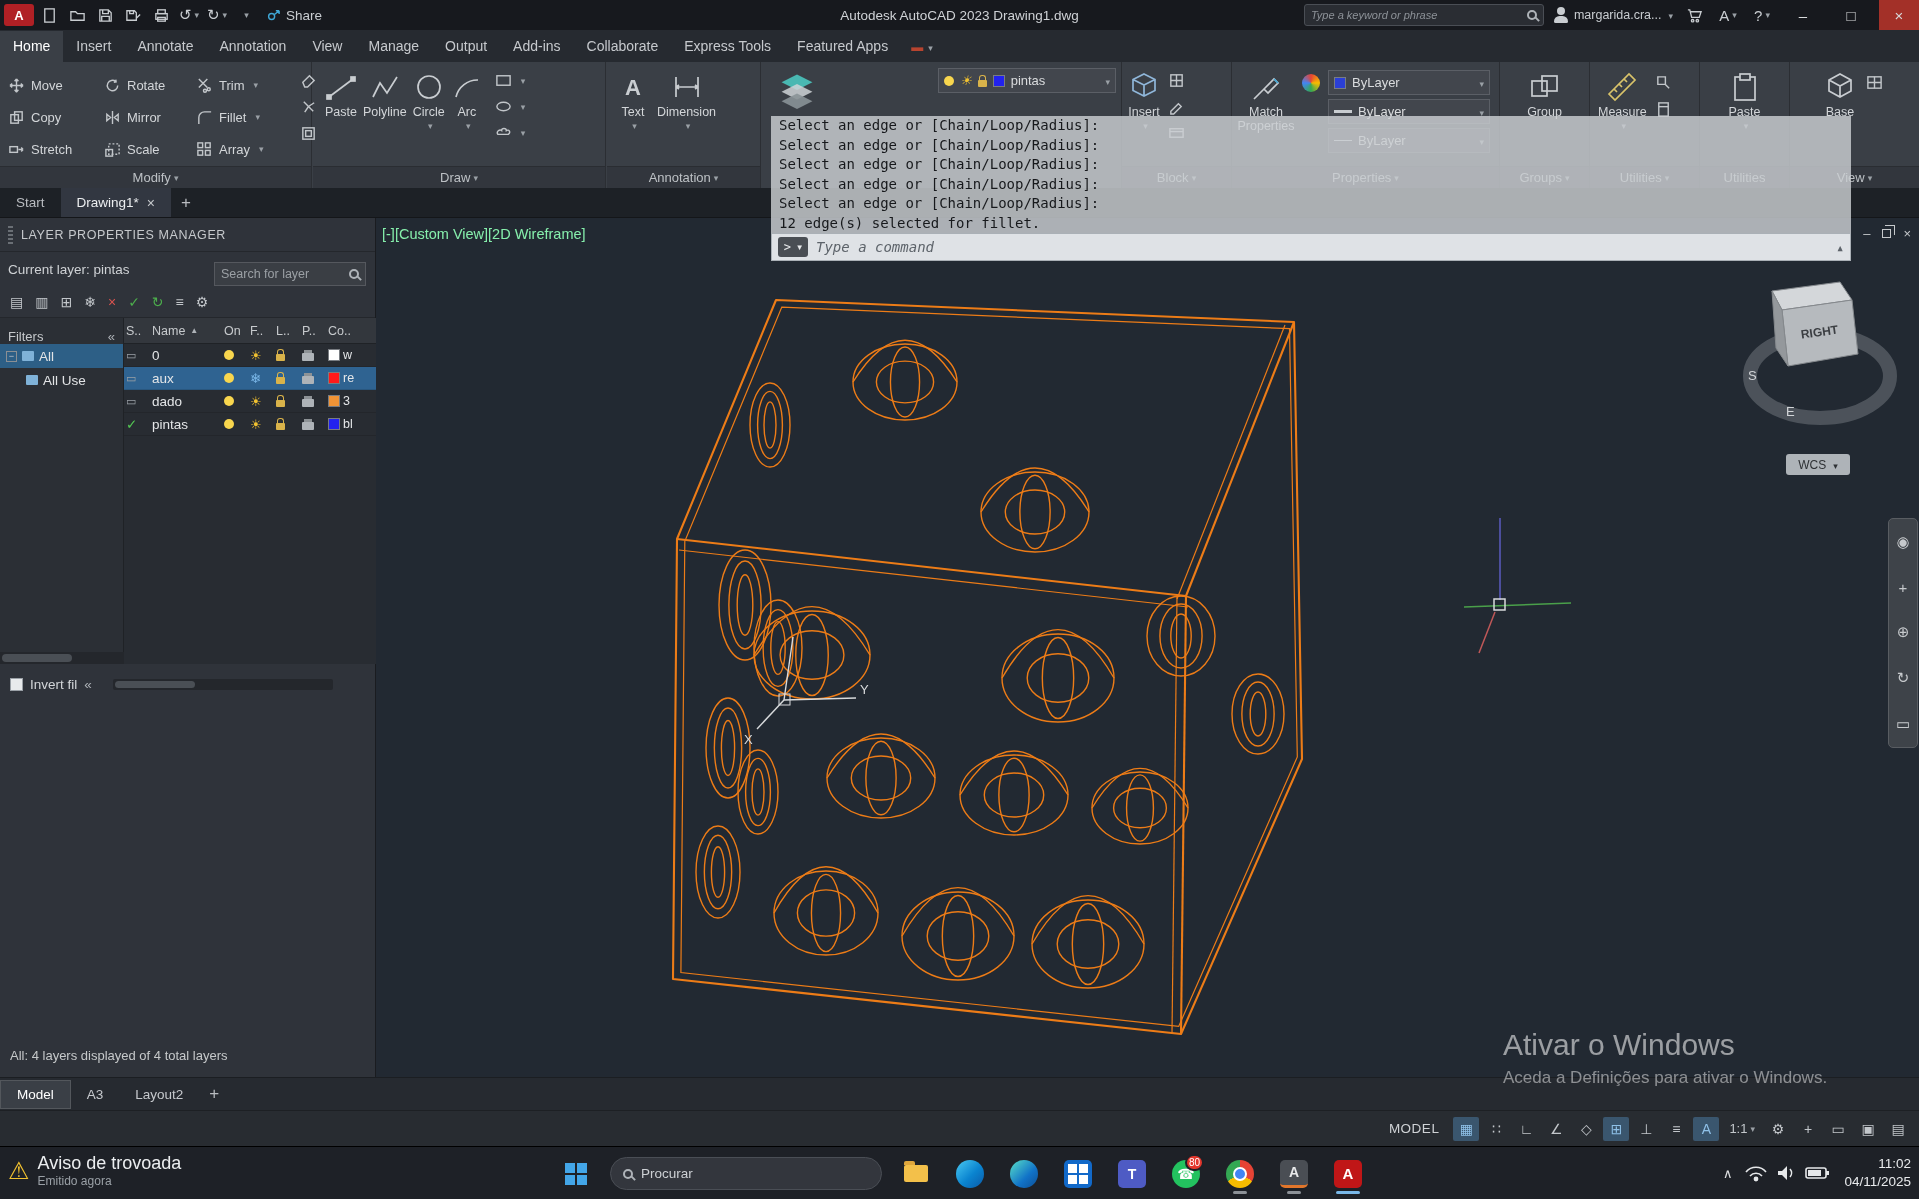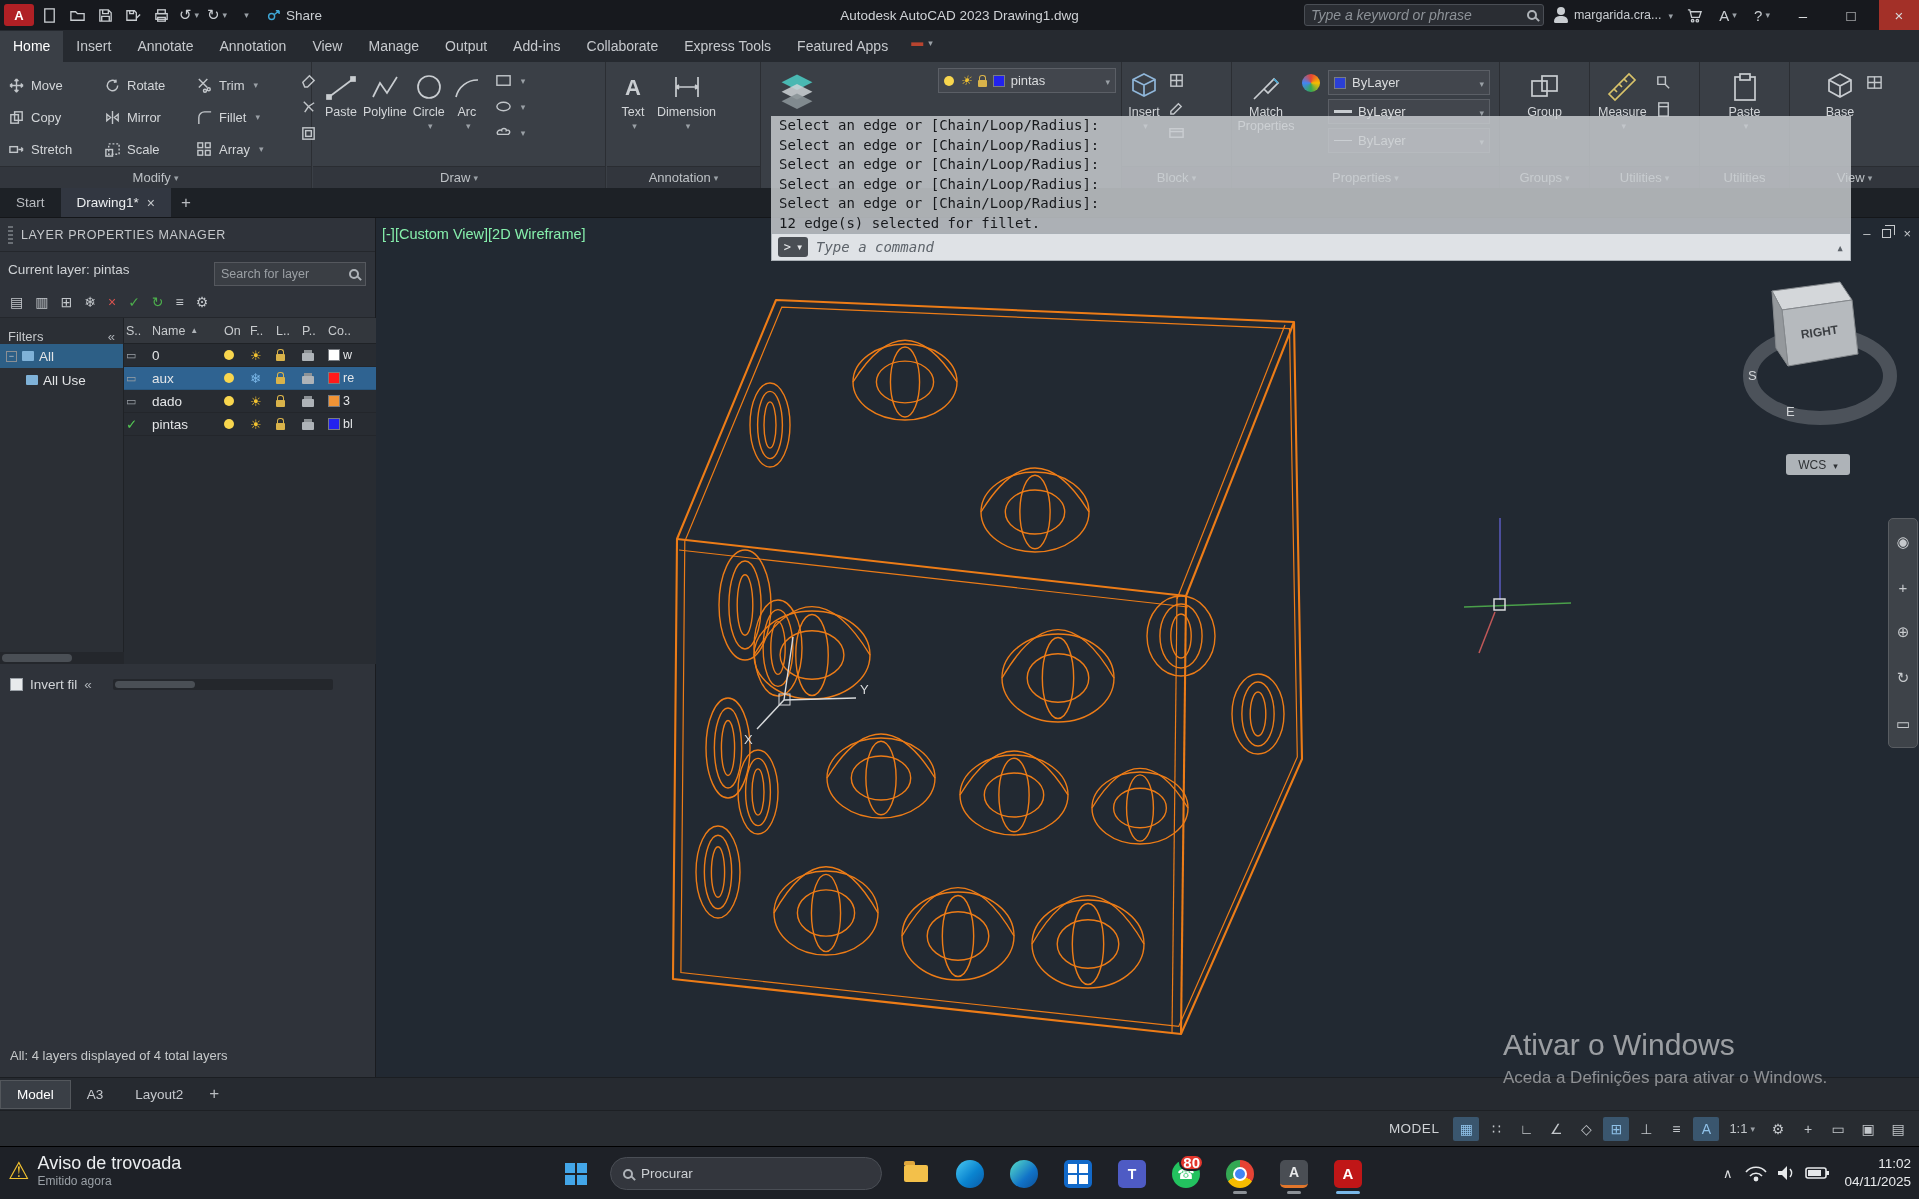--- a/index.html
+++ b/index.html
@@ -11,33 +11,33 @@
 #titlebar{position:absolute;left:0;top:0;width:100%;height:30px;background:#17191e;display:flex;align-items:center;z-index:30}
 .qat{display:flex;align-items:center;gap:2px;padding-left:4px}
 .qbtn{width:26px;height:24px;display:flex;align-items:center;justify-content:center;color:#c9cdd1;font-size:15px}
 .applogo{width:30px;height:22px;background:#b02025;border-radius:3px;display:flex;align-items:center;justify-content:center;color:#fff;font-weight:bold;font-size:13px}
 .applogo::after{content:attr(data-letter)}
 .qsvg{width:17px;height:17px;stroke:#c9cdd1;fill:none;stroke-width:1.4}
 #share{display:flex;align-items:center;gap:5px;margin-left:8px;color:#c9cdd1;font-size:13.5px}
 #tb-title{position:absolute;left:0;right:0;text-align:center;color:#cfd2d6;font-size:13.5px;pointer-events:none}
 .tb-right{margin-left:auto;display:flex;align-items:center;gap:8px;height:100%}
 #tb-search{width:240px;height:22px;background:#2a2d33;border:1px solid #4a4e55;border-radius:3px;display:flex;align-items:center;padding:0 6px;gap:6px}
-#tb-search i{font-style:italic;color:#8d9298;font-size:14px;flex:1}
+#tb-search i{font-style:italic;color:#8d9298;font-size:11px;flex:1}
 .mag{width:10px;height:10px;border:2px solid #aeb3b8;border-radius:50%;position:relative;display:inline-block;flex:0 0 auto}
 .mag::after{content:"";position:absolute;width:6px;height:2px;background:#aeb3b8;transform:rotate(45deg);right:-5px;bottom:-2px}
 .person{width:18px;height:16px;position:relative;display:inline-block}
 .person::before{content:"";position:absolute;left:5px;top:0;width:8px;height:8px;border-radius:50%;background:#c9cdd1}
 .person::after{content:"";position:absolute;left:2px;top:9px;width:14px;height:7px;border-radius:7px 7px 2px 2px;background:#c9cdd1}
 .tb-user{display:flex;align-items:center;gap:4px;color:#c9cdd1;font-size:12.5px}
 .winbtn{width:40px;height:30px;display:flex;align-items:center;justify-content:center;color:#d8dadc;font-size:15px}
 .winbtn.close{background:#a33028}
 .resto{display:inline-block;width:9px;height:9px;border:1.5px solid #c6c9cc;position:relative}
 .resto::before{content:"";position:absolute;left:2px;top:-5px;width:9px;height:9px;border:1.5px solid #c6c9cc;border-left:none;border-bottom:none}
 
-#tabsrow{position:absolute;left:0;top:30px;width:100%;height:32px;background:#262a30;display:flex;align-items:center;z-index:20}
+#tabsrow{position:absolute;left:0;top:30px;width:100%;height:32px;background:#262a30;display:flex;align-items:flex-end;z-index:20}
 .rtab{padding:7px 13px 8px;font-size:14px;color:#c6c9cd}
 .rtab.active{background:#3a3f46;color:#fff}
 .ribtoggle{margin-left:10px;display:flex;align-items:center;gap:2px;padding-bottom:8px;color:#b8442f;font-size:12px}
 
 #ribbon{position:absolute;left:0;top:62px;width:100%;height:126px;background:#3a3f46;z-index:10}
 .panel{position:absolute;top:0;height:126px;border-right:1px solid #2b2e33}
 .pbody{position:absolute;left:0;right:0;top:0;bottom:22px}
 .plabel{position:absolute;bottom:0;left:0;right:0;height:22px;display:flex;align-items:center;justify-content:center;font-size:13px;color:#bdc1c5;background:#32363d;border-top:1px solid #2a2d32}
 .sb{display:flex;align-items:center;gap:6px;font-size:13px;color:#d3d6d9;white-space:nowrap}
 .mi{width:17px;height:17px;stroke:#c2c6ca;fill:none;stroke-width:1.5;flex:0 0 auto}
@@ -150,21 +150,21 @@
 .teams{width:28px;height:28px;border-radius:5px;background:#4e5bc4;color:#fff;display:flex;align-items:center;justify-content:center;font-size:14px;font-weight:bold}
 .teams::after{content:attr(data-letter)}
 .wa{width:28px;height:28px;border-radius:50%;background:#23c25f;color:#fff;display:flex;align-items:center;justify-content:center;font-size:14px}
 .wa::after{content:"☎"}
 .chrome{width:28px;height:28px;border-radius:50%;background:conic-gradient(#e64335 0 120deg,#f7bc00 120deg 240deg,#34a853 240deg 360deg);position:relative}
 .chrome::after{content:"";position:absolute;inset:7px;border-radius:50%;background:#4285f4;border:2.5px solid #fff}
 .adsk{width:28px;height:28px;border-radius:5px;background:#4a4e54;color:#e8e9ea;display:flex;align-items:center;justify-content:center;font-weight:bold;font-size:14px;border-bottom:3px solid #e2762b}
 .adsk::after{content:attr(data-letter)}
 .acad{width:28px;height:28px;border-radius:5px;background:#c01617;color:#fff;display:flex;align-items:center;justify-content:center;font-weight:bold;font-size:15px}
 .acad::after{content:attr(data-letter)}
-.badge{position:absolute;top:1px;right:2px;min-width:17px;height:17px;border-radius:9px;background:#e3362c;border:2px solid #1e2127;color:#fff;font-size:15px;font-weight:bold;display:flex;align-items:center;justify-content:center;padding:0 2px}
+.badge{position:absolute;top:1px;right:2px;min-width:17px;height:17px;border-radius:9px;background:#e3362c;border:2px solid #1e2127;color:#fff;font-size:10px;font-weight:normal;display:flex;align-items:center;justify-content:center;padding:0 2px}
 #tb-right{position:absolute;right:8px;top:5px;display:flex;align-items:center;gap:12px;height:42px}
 .trayup::after{content:"∧";color:#dfe1e3;font-size:13px}
 #clock{display:flex;flex-direction:column;align-items:flex-end;color:#e8eaec;font-size:13.5px;line-height:1.35}
 </style>
 </head>
 <body>
 
 <div id="root">
 
   <div id="titlebar">

